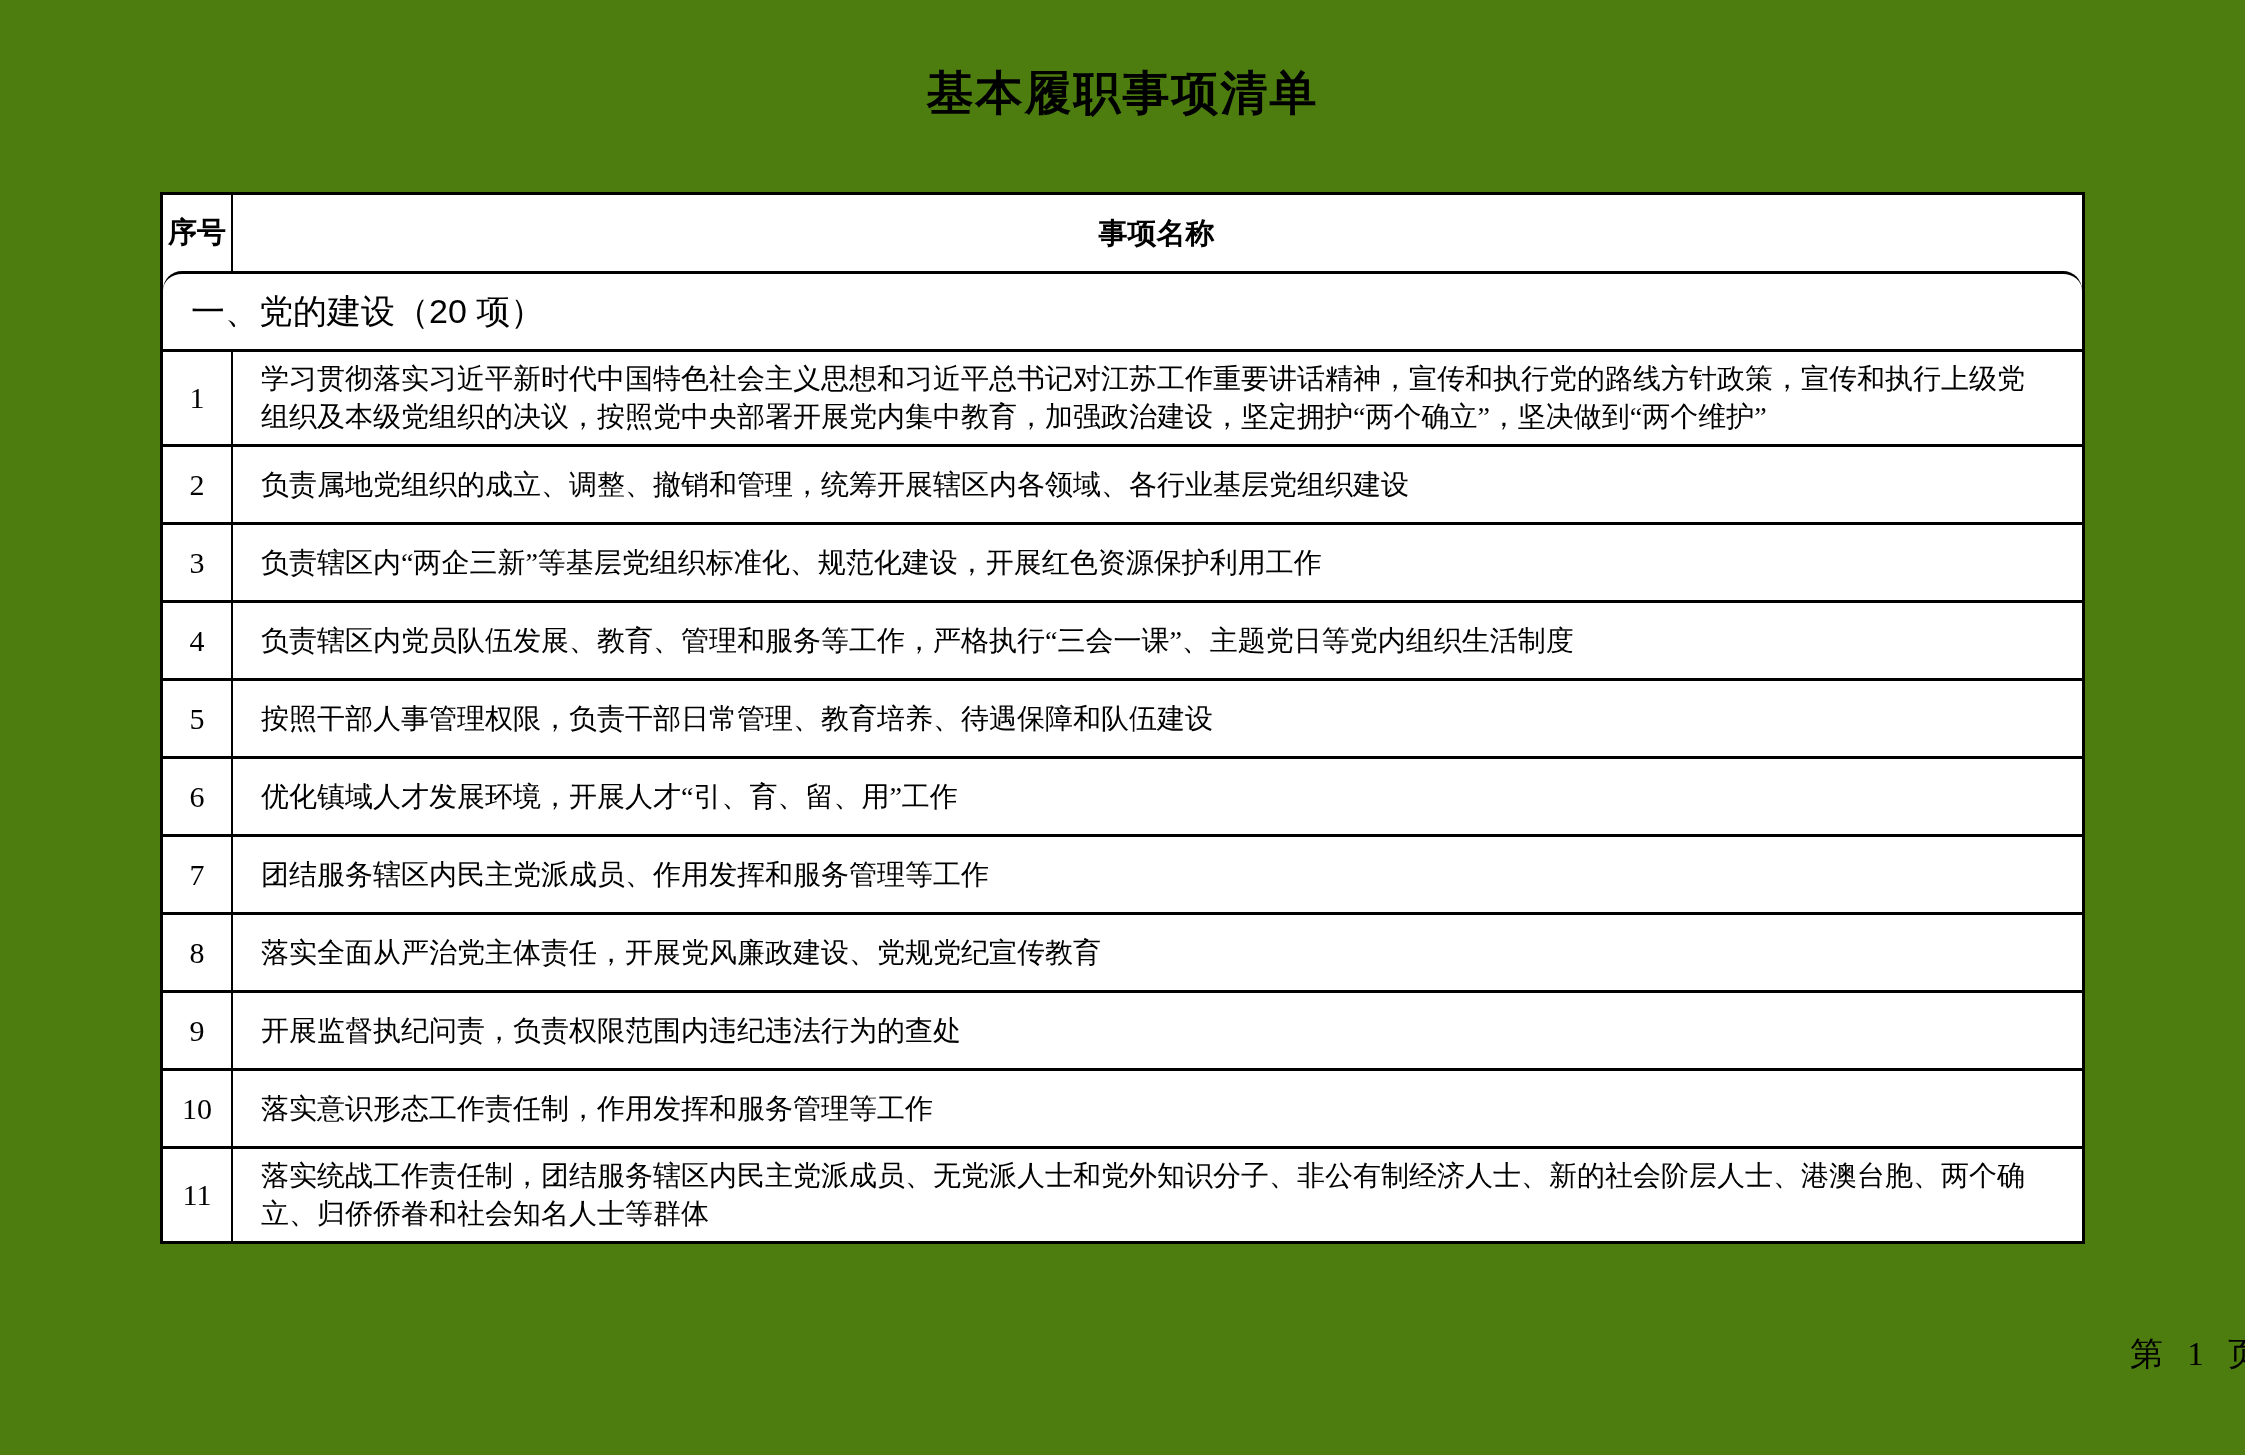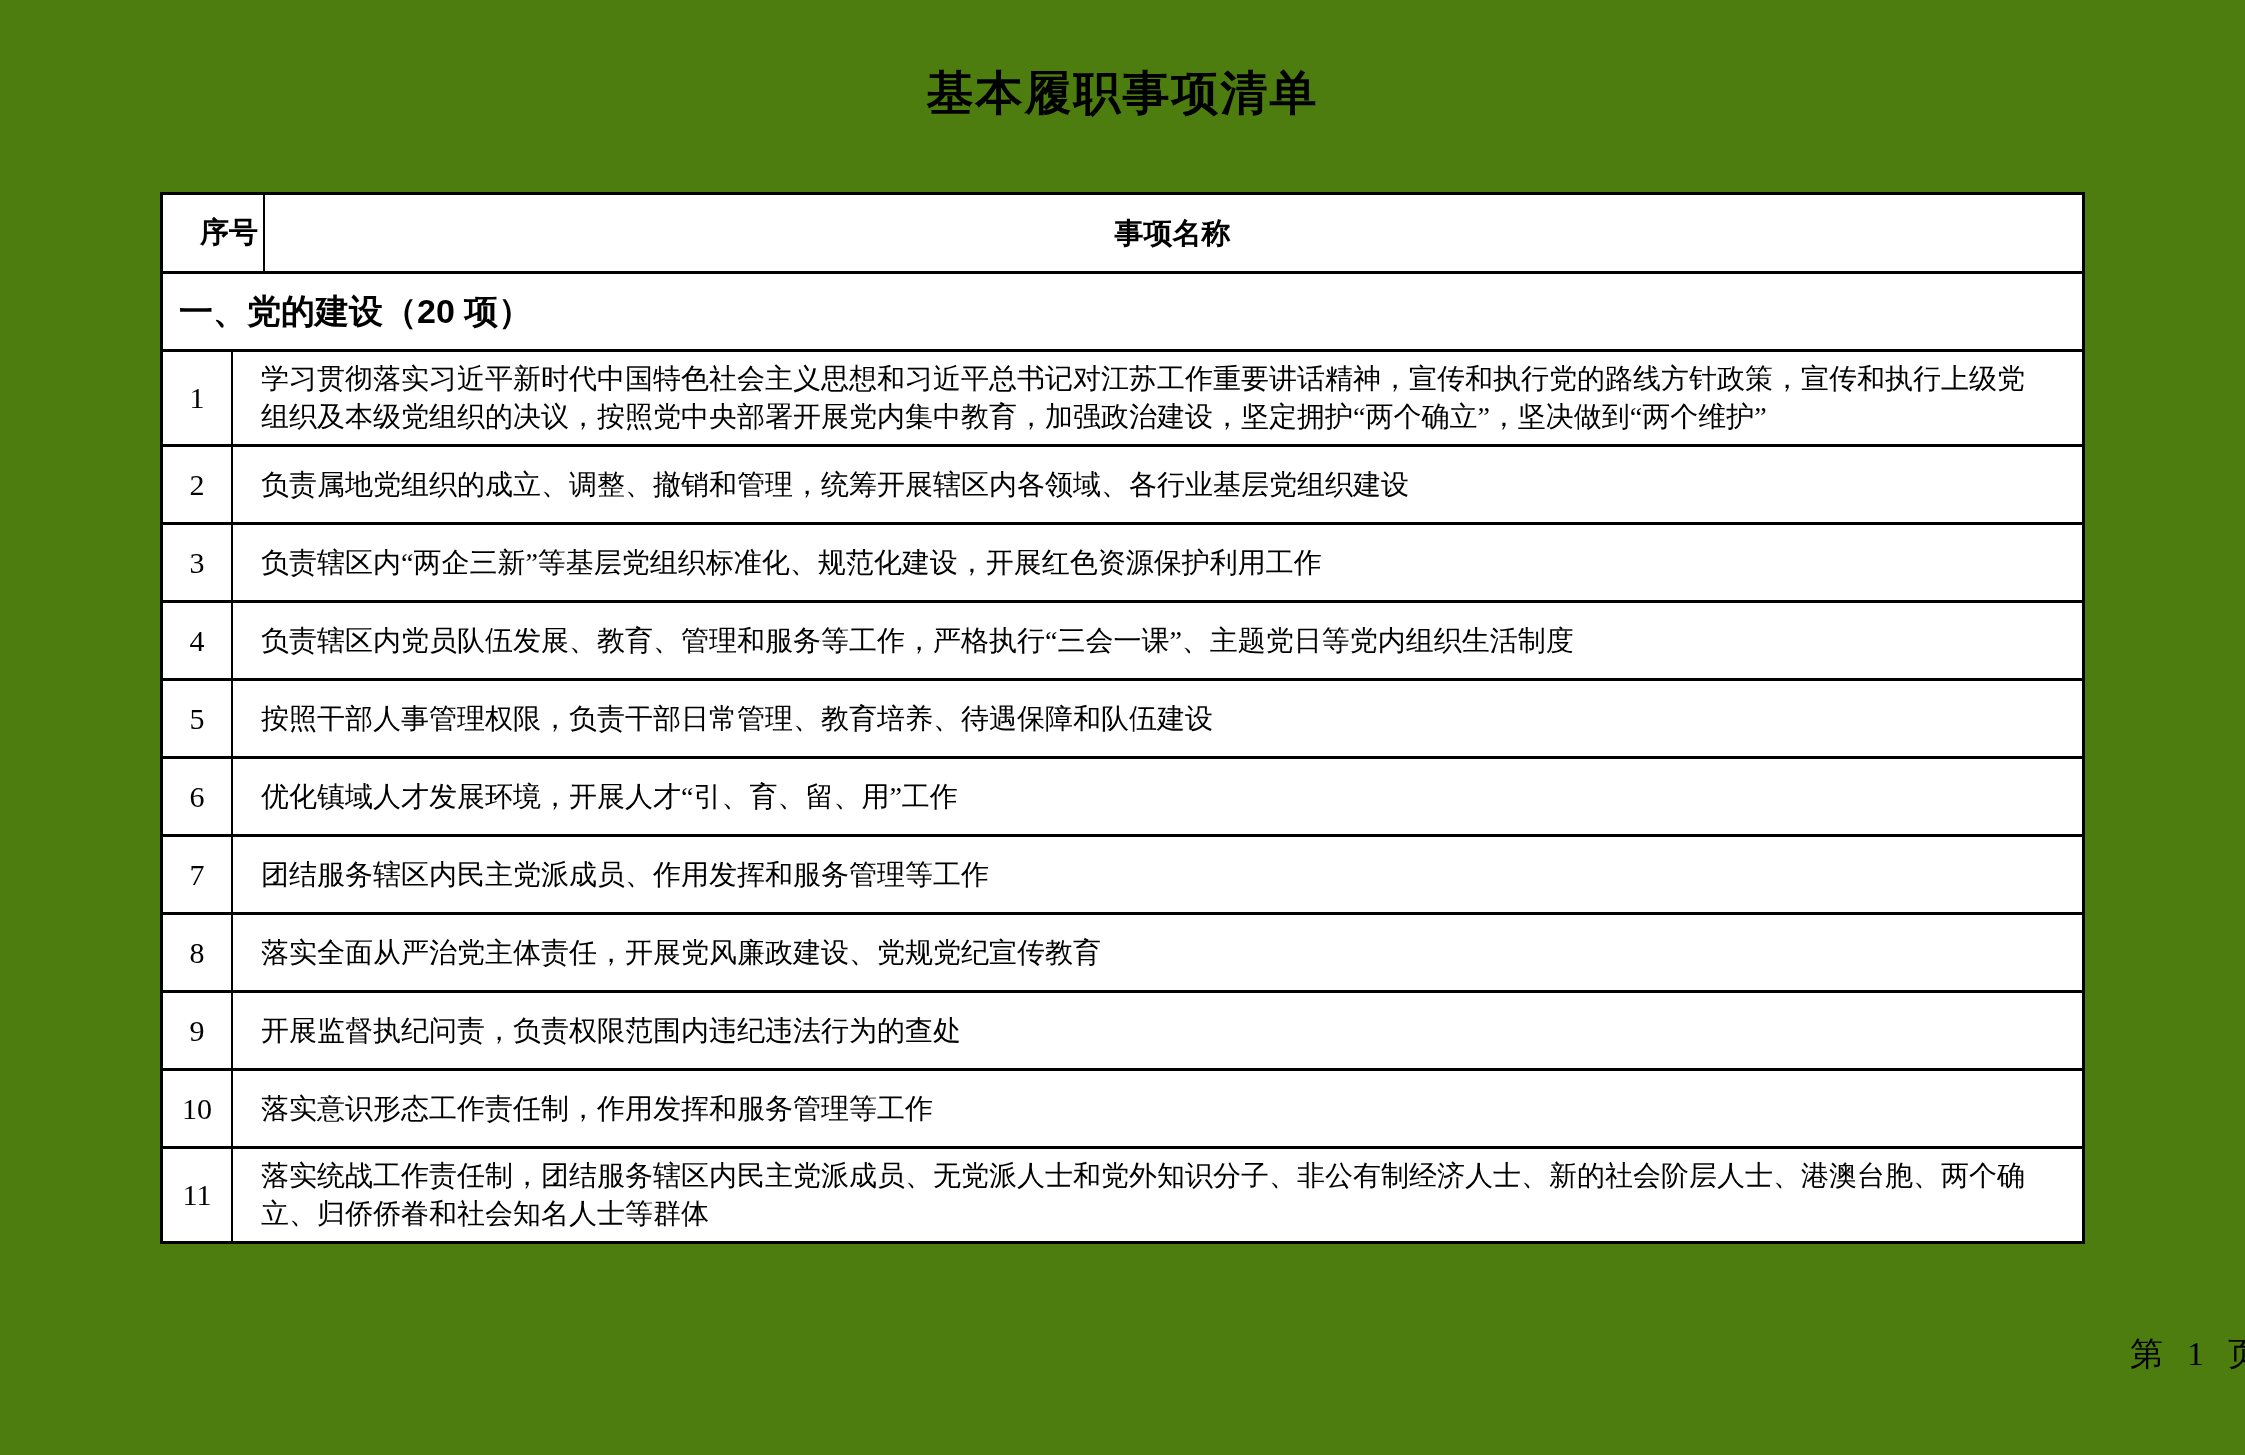--- a/index.html
+++ b/index.html
@@ -56,37 +56,38 @@
   }
   .cell-text {
     flex: 1;
     display: flex;
     align-items: center;
     padding: 8px 30px 8px 28px;
     font-size: 28px;
     line-height: 38px;
     box-sizing: border-box;
   }
-  .header-row { min-height: 76px; padding-left: 32px; }
+  .header-row { min-height: 76px; }
   .header-row .cell-no,
   .header-row .cell-text {
     font-family: "Liberation Sans", "DejaVu Sans", sans-serif;
     font-weight: bold;
     font-size: 29px;
   }
   .header-row .cell-text { justify-content: center; text-align: center; }
   .section-row {
     min-height: 78px;
     display: flex;
     align-items: center;
-    padding-left: 16px;
+    padding-left: 28px;
     font-family: "Liberation Sans", "DejaVu Sans", sans-serif;
-    font-weight: bold;
+    font-weight: normal;
     font-size: 34px;
     box-sizing: border-box;
+    border-radius: 19px;
   }
   .item-row { min-height: 78px; }
   .page-footer {
     position: absolute;
     top: 1292px;
     left: 16px;
     width: 100%;
     text-align: right;
     font-size: 33px;
     word-spacing: 16px;

